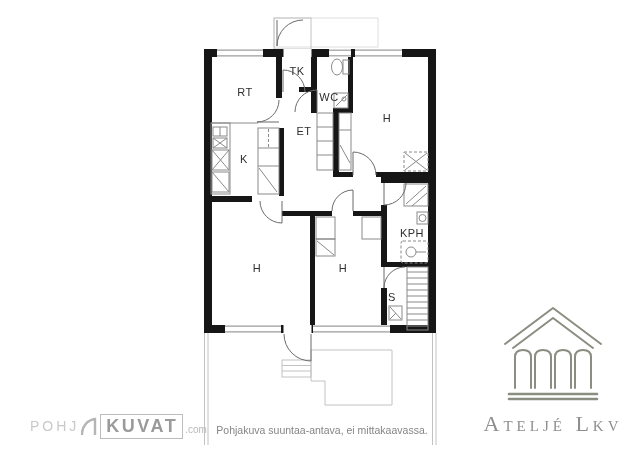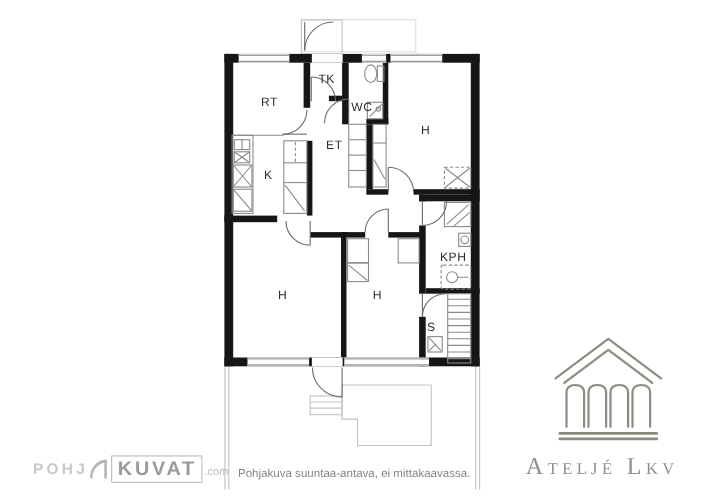--- a/index.html
+++ b/index.html
@@ -3,27 +3,27 @@
 <meta charset="utf-8">
 <style>
   html,body{margin:0;padding:0;background:#fff;}
   .stage{position:relative;width:640px;height:452px;background:#fff;overflow:hidden;
          font-family:"Liberation Sans",sans-serif;}
   .plan-svg{position:absolute;left:0;top:0;}
   .room-label{font-family:"Liberation Sans",sans-serif;font-size:11px;fill:#2e2e2e;letter-spacing:0.5px;}
   .caption{font-family:"Liberation Sans",sans-serif;font-size:10.5px;fill:#858585;}
   
   .logo-pk{position:absolute;left:30px;top:415px;display:flex;align-items:center;height:22px;}
-  .pk-part1{font-size:14px;font-weight:bold;letter-spacing:3px;color:#c9c9c9;}
+  .pk-part1{font-size:14px;font-weight:normal;letter-spacing:3px;color:#c9c9c9;}
   .pk-arc{margin:0 1px 0 2px;}
   .pk-box{border:1.5px solid #bcbcbc;padding:1px 4px 1px 5px;margin-left:1px;}
   .pk-part2{font-size:18px;font-weight:bold;letter-spacing:2.5px;color:#9a9a9a;}
   .pk-suffix{font-size:10px;color:#b9b9b9;margin-left:2px;align-self:flex-end;padding-bottom:2px;}
   
-  .logo-at{position:absolute;left:478px;top:306px;width:150px;}
+  .logo-at{position:absolute;left:478px;top:306px;width:150px;text-align:center;}
   .at-icon{display:block;margin:0 auto;}
   .at-name{margin-top:9px;font-family:"Liberation Serif",serif;font-variant:small-caps;
            font-size:22px;letter-spacing:4px;color:#8f8f8f;white-space:nowrap;}
 </style>
 </head>
 <body>
 
 <div class="stage">
 
   <svg class="plan-svg" width="640" height="452" viewBox="0 0 640 452">

